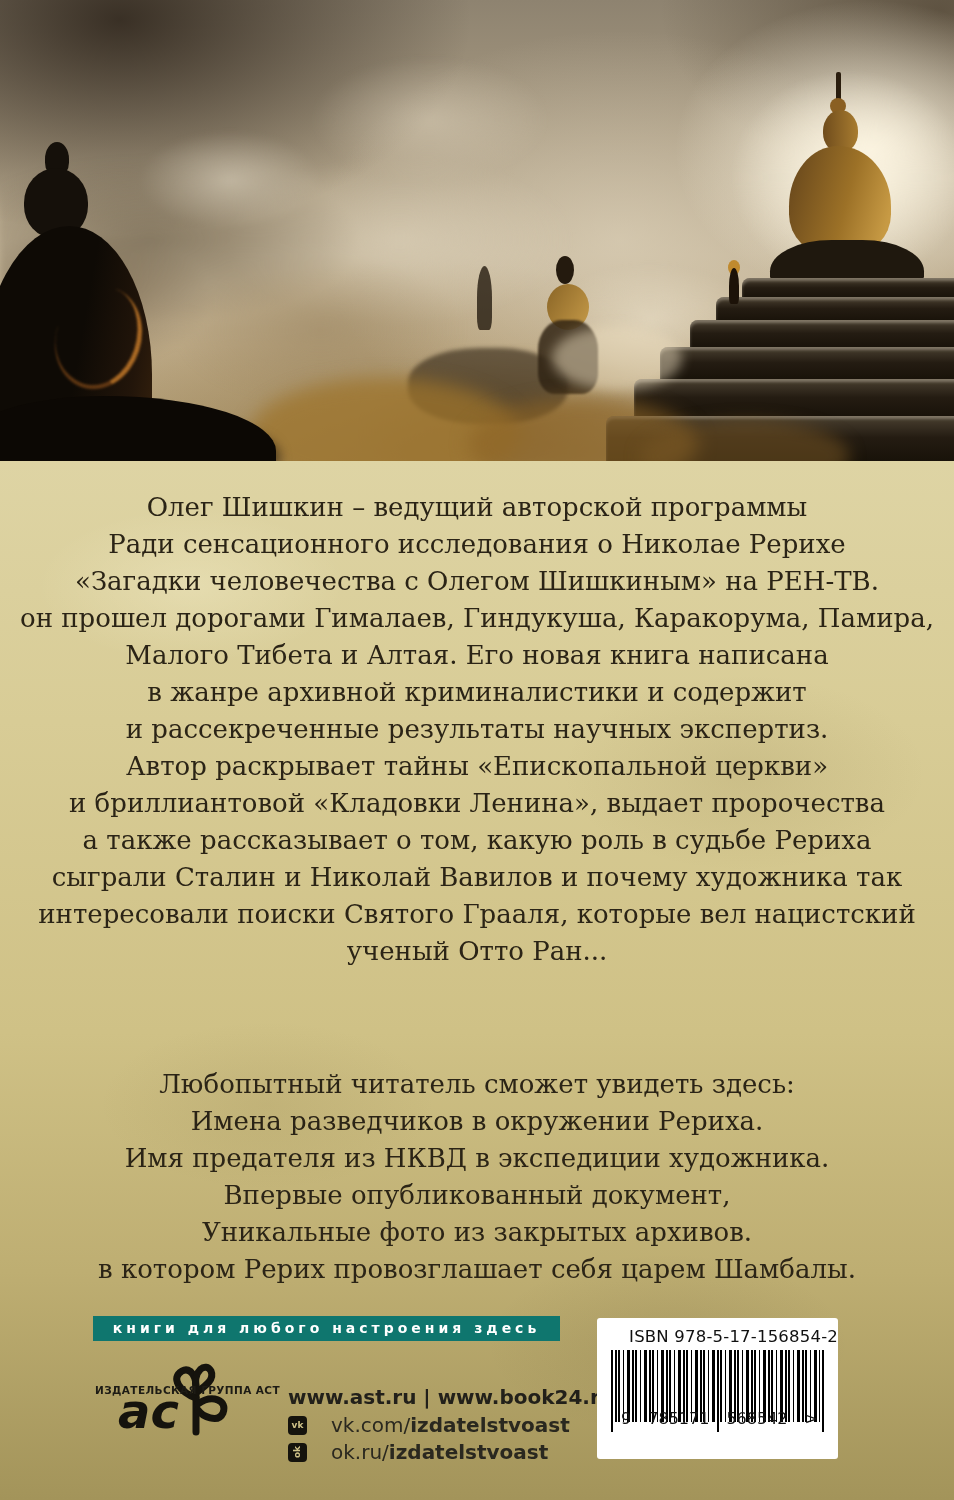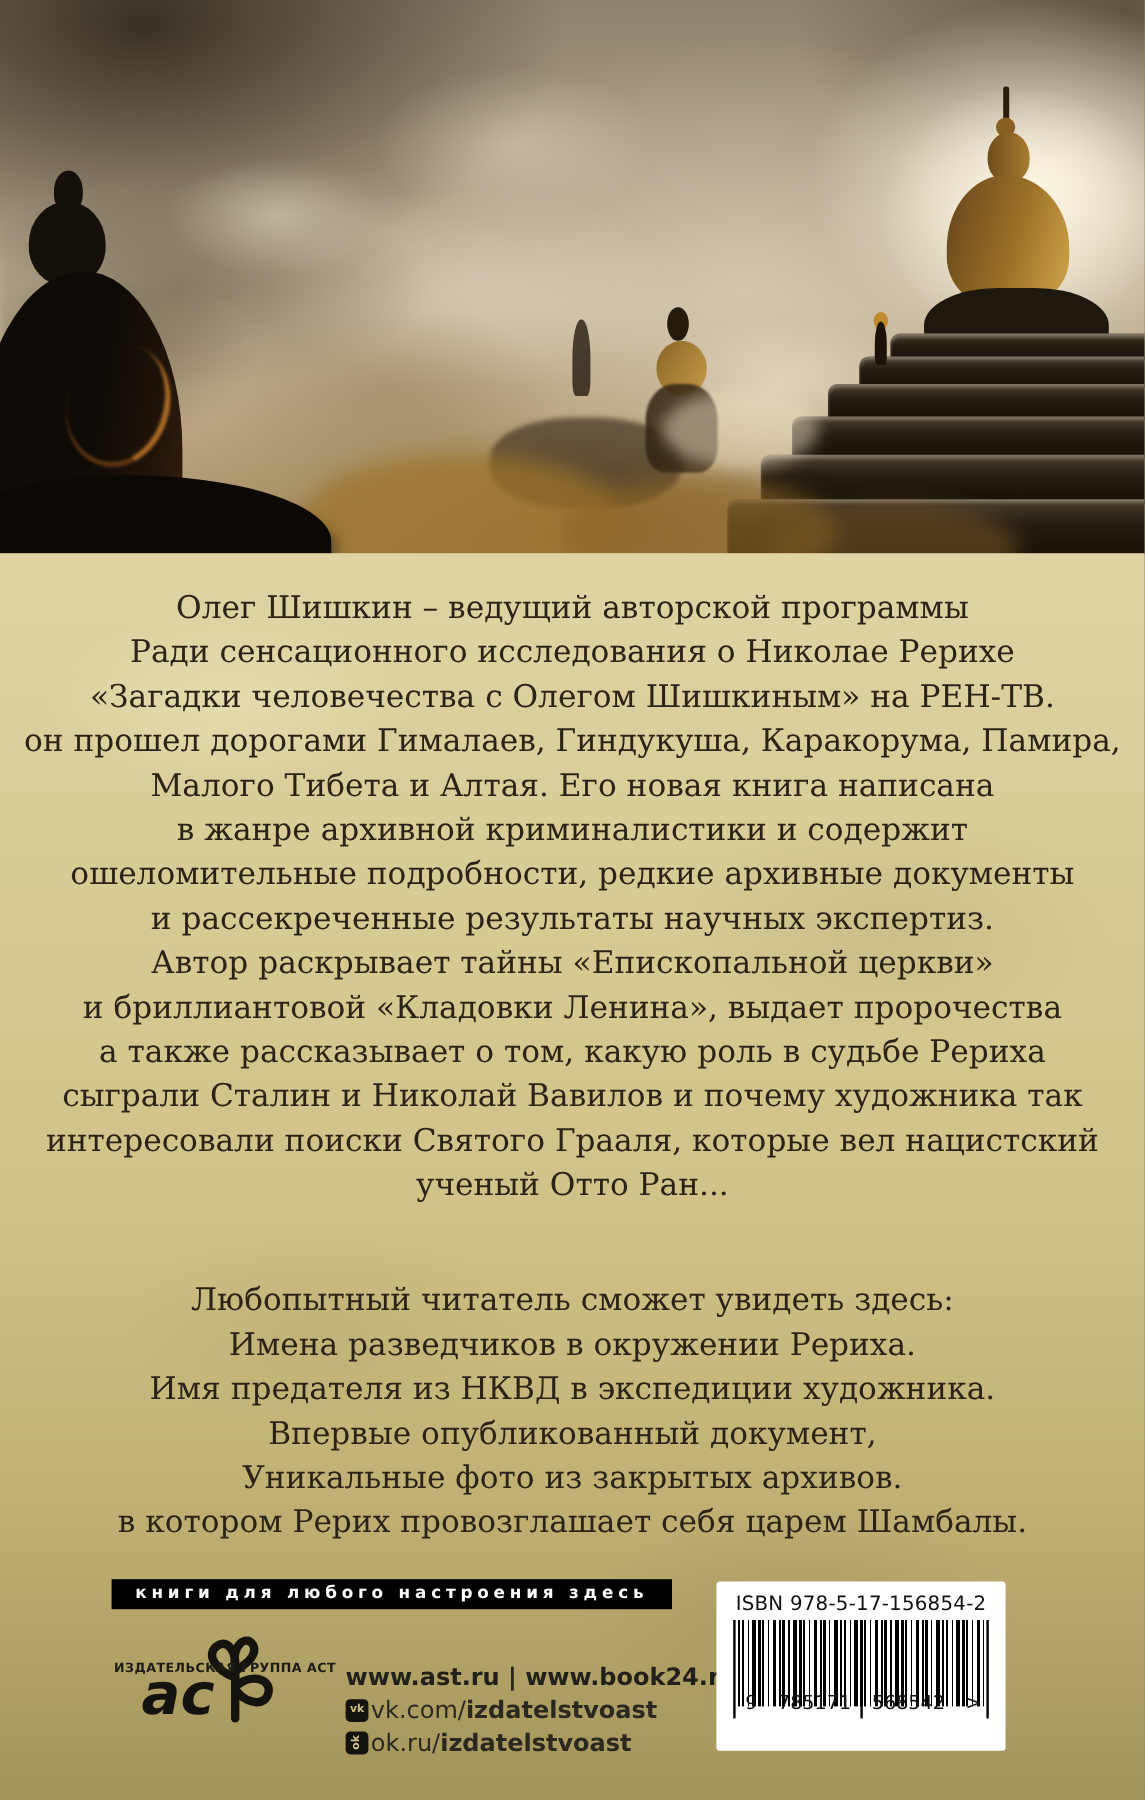--- a/index.html
+++ b/index.html
@@ -86,49 +86,49 @@
       radial-gradient(260px 130px at 70% 85%, rgba(70,58,30,.10), transparent 70%),
       linear-gradient(180deg,#ded4a4 0%,#d8cc96 25%,#cfc186 55%,#beae72 78%,#a3945a 100%);
   }
   .p-block{position:absolute;left:0;width:954px;text-align:center;color:#2b2416;}
   .p1{top:489px;}
   .p2{top:1066px;}
   .line{font-size:26px;line-height:37px;white-space:nowrap;}
   
   .banner{
     position:absolute;left:93px;top:1316px;width:467px;height:25px;
-    background:#000000;color:#fff;text-align:center;
+    background:#0f766e;color:#fff;text-align:center;
     font-family:"DejaVu Sans",sans-serif;font-weight:bold;
     font-size:14px;line-height:25px;letter-spacing:4px;
   }
   
   .ast-logo{position:absolute;left:118px;top:1352px;width:140px;height:88px;}
   .ast-caption{
     position:absolute;left:95px;top:1384px;width:180px;text-align:center;
     font-family:"DejaVu Sans",sans-serif;font-weight:bold;font-size:10.5px;
     letter-spacing:.4px;color:#1d1b15;white-space:nowrap;
   }
   .websites{
     position:absolute;left:288px;top:1385px;
     font-family:"DejaVu Sans",sans-serif;font-weight:bold;font-size:20px;color:#22201a;
   }
-  .social{position:absolute;left:288px;display:flex;align-items:center;gap:2px;
+  .social{position:absolute;left:288px;display:flex;align-items:center;gap:24px;
     font-family:"DejaVu Sans",sans-serif;font-size:20px;color:#2a281f;}
   .social.vk{top:1413px;} .social.ok{top:1440px;}
   .s-icon{width:19px;height:19px;background:#15130d;border-radius:4px;color:#cfc288;
     display:flex;align-items:center;justify-content:center;
     font-size:9px;font-weight:bold;font-family:"DejaVu Sans",sans-serif;}
   .s-icon.rot span{display:block;transform:rotate(-90deg);}
   .s-handle{font-weight:bold;}
   
   .barcode{
     position:absolute;left:597px;top:1318px;width:241px;height:141px;
     background:#fff;border-radius:3px;font-family:"DejaVu Sans",sans-serif;color:#111;
   }
-  .isbn{text-align:center;font-size:16.5px;margin-top:9px;letter-spacing:.2px;}
+  .isbn{text-align:right;font-size:16.5px;margin-top:9px;letter-spacing:.2px;}
   .bars-wrap{position:relative;margin:4px 14px 0;height:84px;}
   .bars{position:absolute;left:4px;right:4px;top:0;height:72px;
     background:repeating-linear-gradient(90deg,
       #000 0 2px,#fff 2px 3px,#000 3px 5px,#fff 5px 8px,
       #000 8px 9px,#fff 9px 12px,#000 12px 15px,#fff 15px 17px);}
   .guard{position:absolute;top:0;width:2px;height:82px;background:#000;}
   .guard.gl{left:0;} .guard.gm2{left:calc(50% - 1px);} .guard.gr{right:0;}
   .bdigits{position:absolute;left:10px;right:6px;bottom:6px;display:flex;
     justify-content:space-between;font-size:16px;background:transparent;}
 </style>
@@ -176,21 +176,20 @@
 
   <div class="paper"></div>
 
   <div class="p-block p1">
       <div class="line">Олег Шишкин – ведущий авторской программы</div>
       <div class="line">Ради сенсационного исследования о Николае Рерихе</div>
       <div class="line">«Загадки человечества с Олегом Шишкиным» на РЕН-ТВ.</div>
       <div class="line">он прошел дорогами Гималаев, Гиндукуша, Каракорума, Памира,</div>
       <div class="line">Малого Тибета и Алтая. Его новая книга написана</div>
       <div class="line">в жанре архивной криминалистики и содержит</div>
-      <div class="line">ошеломительные подробности, редкие архивные документы</div>
       <div class="line">и рассекреченные результаты научных экспертиз.</div>
       <div class="line">Автор раскрывает тайны «Епископальной церкви»</div>
       <div class="line">и бриллиантовой «Кладовки Ленина», выдает пророчества</div>
       <div class="line">а также рассказывает о том, какую роль в судьбе Рериха</div>
       <div class="line">сыграли Сталин и Николай Вавилов и почему художника так</div>
       <div class="line">интересовали поиски Святого Грааля, которые вел нацистский</div>
       <div class="line">ученый Отто Ран...</div>
     </div>
 
   <div class="p-block p2">

